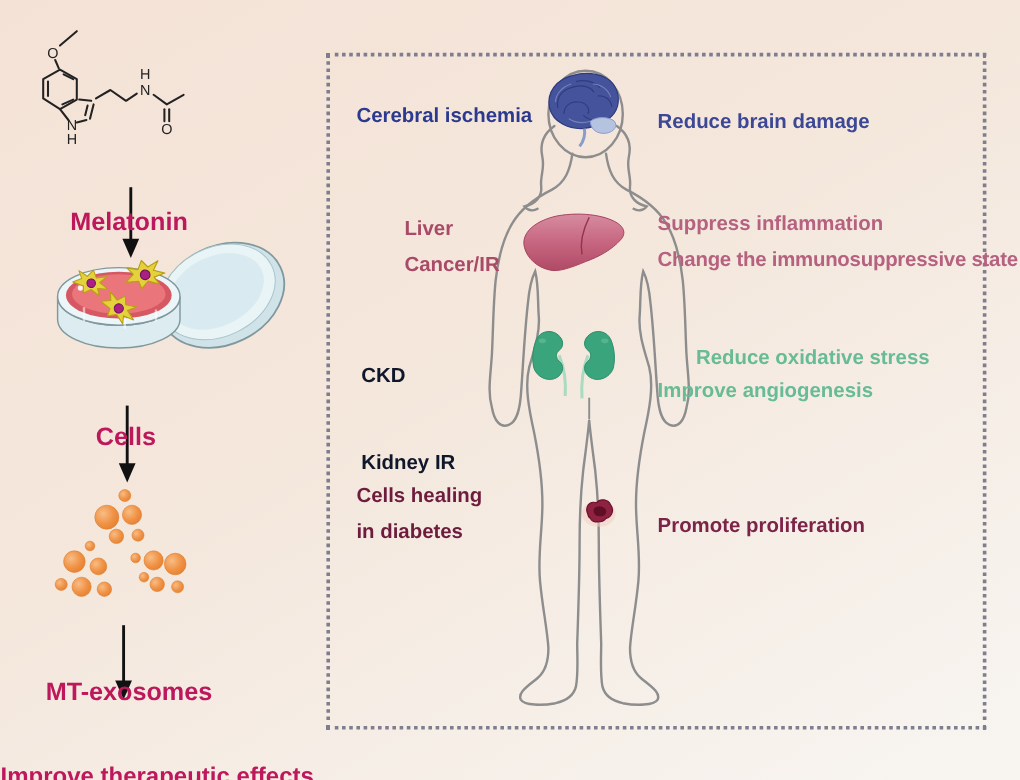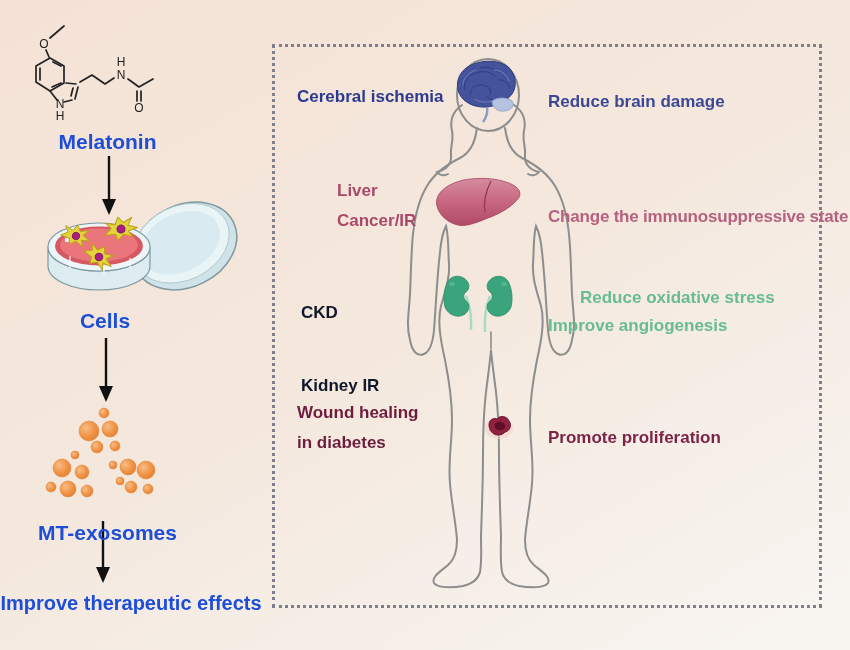--- a/index.html
+++ b/index.html
@@ -8,21 +8,21 @@
     background:linear-gradient(150deg,#f5e2d6 0%,#f4e7dc 45%,#f6efe8 75%,#f8f5f1 100%);
     font-family:"Liberation Sans",sans-serif;
   }
   .stage{position:absolute;inset:0;}
   svg{position:absolute;left:0;top:0;}
   .dotted-box{
     position:absolute;left:272px;top:44px;width:544px;height:558px;
     border:3px dotted #7e7e8e;
   }
   .lbl{position:absolute;white-space:nowrap;font-size:17px;line-height:1.2;font-weight:bold;}
-  .big{font-size:21px;color:#1d4ed8;text-align:center;}
+  .big{font-size:21px;color:#be185d;text-align:center;margin-top:44px;}
   .c-blue{color:#2b3a8e;}  .e-blue{color:#3c4896;}
   .c-rose{color:#a84a68;margin-left:39px;}  .e-rose{color:#b5617f;}
   .c-green{color:#0f172a;} .e-green{color:#67bc95;}
   .c-maroon{color:#6e1c3d;} .e-maroon{color:#7c2348;}
   .mol-atom{font-size:12px;fill:#222;font-family:"Liberation Sans",sans-serif;}
 </style>
 </head>
 <body>
 
 <div class="stage">
@@ -206,22 +206,23 @@
 <div class="lbl big" style="left:25px;top:129px;width:165px;">Melatonin</div>
 <div class="lbl big" style="left:25px;top:308px;width:160px;">Cells</div>
 <div class="lbl big" style="left:15px;top:520px;width:185px;">MT-exosomes</div>
 <div class="lbl big" style="left:0px;top:591px;width:262px;font-size:20px;">Improve therapeutic effects</div>
 
 <div class="lbl c-blue" style="left:297px;top:87px;">Cerebral ischemia</div>
 <div class="lbl c-rose" style="left:298px;top:181px;">Liver</div>
 <div class="lbl c-rose" style="left:298px;top:211px;">Cancer/IR</div>
 <div class="lbl c-green" style="left:301px;top:303px;">CKD</div>
 <div class="lbl c-green" style="left:301px;top:333px;margin-top:43px;">Kidney IR</div>
-<div class="lbl c-maroon" style="left:297px;top:403px;">Wound healing</div>
+<div class="lbl c-maroon" style="left:297px;top:403px;">Cells healing</div>
 <div class="lbl c-maroon" style="left:297px;top:433px;">in diabetes</div>
 
 <div class="lbl e-blue" style="left:548px;top:92px;">Reduce brain damage</div>
+<div class="lbl e-rose" style="left:548px;top:177px;">Suppress inflammation</div>
 <div class="lbl e-rose" style="left:548px;top:207px;letter-spacing:-0.2px;">Change the immunosuppressive state</div>
 <div class="lbl e-green" style="left:580px;top:288px;text-align:center;">Reduce oxidative stress</div>
 <div class="lbl e-green" style="left:548px;top:316px;">Improve angiogenesis</div>
 <div class="lbl e-maroon" style="left:548px;top:428px;">Promote proliferation</div>
 
 </div>
 
 </body></html>

